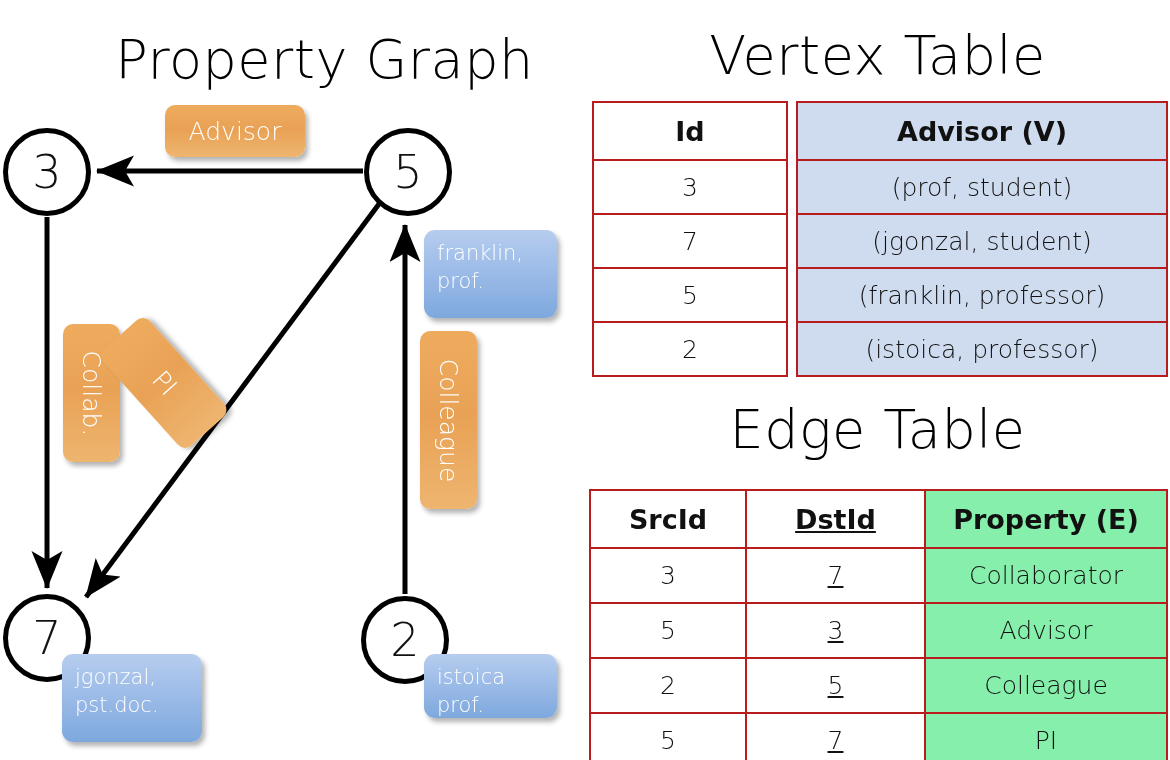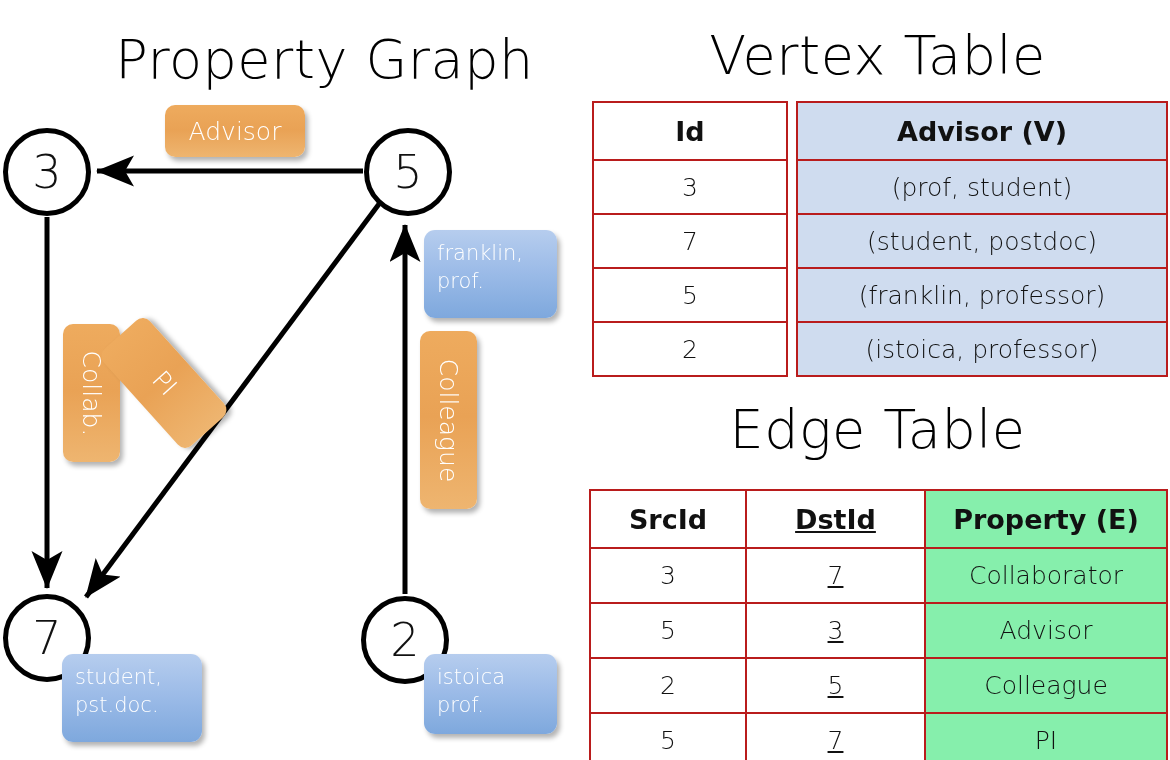--- a/index.html
+++ b/index.html
@@ -78,21 +78,21 @@
     font-size: 21px;
     line-height: 1.32;
     padding: 10px 13px;
     box-sizing: border-box;
     z-index: 6;
     white-space: pre-line;
   }
   #prop-rxin     { left: 62px;  top: 186px; width: 137px; height: 88px; }
   #prop-franklin { left: 424px; top: 186px; width: 133px; height: 88px; margin-top: 44px; }
   #prop-jgonzal  { left: 62px;  top: 654px; width: 140px; height: 88px; }
-  #prop-istoica  { left: 424px; top: 654px; width: 133px; height: 80px; }
+  #prop-istoica  { left: 424px; top: 654px; width: 133px; height: 64px; }
 
   
   .edge-label {
     position: absolute;
     border-radius: 10px;
     background: linear-gradient(to bottom, #eeab5e 0%, #e9a255 48%, #eeb570 100%);
     box-shadow: 3px 4px 5px rgba(0,0,0,0.30);
     color: #ffffff;
     font-family: "DejaVu Sans", sans-serif;
     font-weight: 300;
@@ -174,21 +174,21 @@
     <line x1="405" y1="594" x2="405" y2="225" stroke="#000" stroke-width="5" marker-end="url(#ah)"></line>
   </svg>
 
   <div class="vnode" id="node-3">3</div>
   <div class="vnode" id="node-5">5</div>
   <div class="vnode" id="node-7">7</div>
   <div class="vnode" id="node-2">2</div>
 
   <div class="prop-box" id="prop-franklin">franklin,
 prof.</div>
-  <div class="prop-box" id="prop-jgonzal">student,
+  <div class="prop-box" id="prop-jgonzal">jgonzal,
 pst.doc.</div>
   <div class="prop-box" id="prop-istoica">istoica
 prof.</div>
 
   <div class="edge-label" id="label-advisor">
     <span>Advisor</span>
   </div>
 
   <div class="edge-label" id="label-collab">
     <span class="vert-text">Collab.</span>
@@ -213,21 +213,21 @@
   </thead>
   <tbody>
     <tr>
       <td class="col-id">3</td>
       <td class="spacer"></td>
       <td class="col-prop">(prof, student)</td>
     </tr>
     <tr>
       <td class="col-id">7</td>
       <td class="spacer"></td>
-      <td class="col-prop">(student, postdoc)</td>
+      <td class="col-prop">(jgonzal, student)</td>
     </tr>
     <tr>
       <td class="col-id">5</td>
       <td class="spacer"></td>
       <td class="col-prop">(franklin, professor)</td>
     </tr>
     <tr>
       <td class="col-id">2</td>
       <td class="spacer"></td>
       <td class="col-prop">(istoica, professor)</td>

